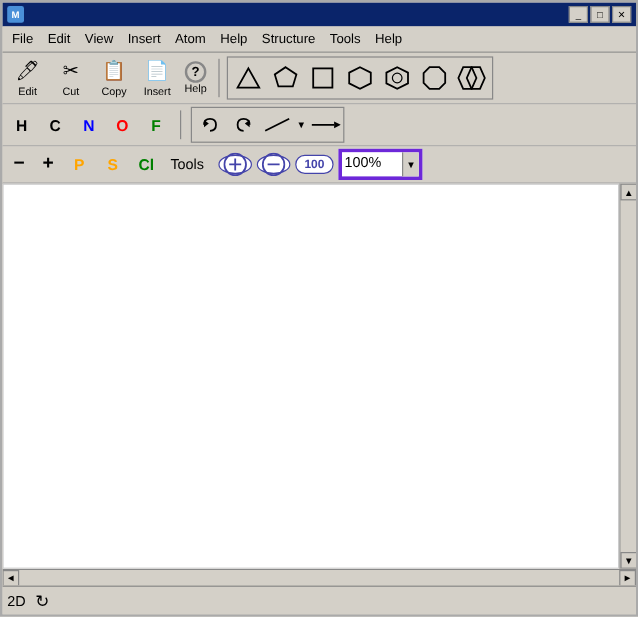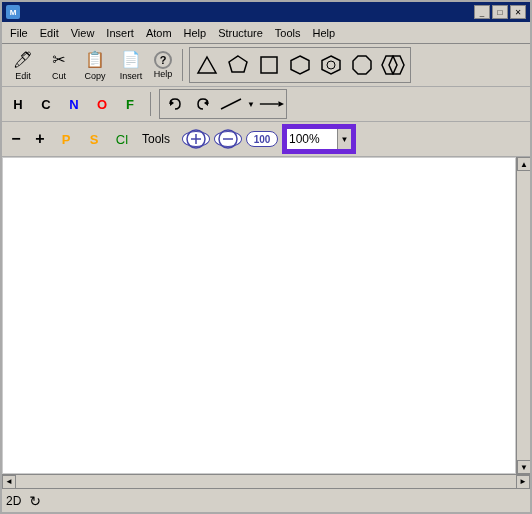--- a/index.html
+++ b/index.html
@@ -155,22 +155,22 @@
       justify-content: center;
       font-size: 11px;
       font-weight: bold;
       color: #4444aa;
       cursor: pointer;
       background: white;
     }
 
     .zoom-select-container {
       display: flex;
-      align-items: center;
-      border: 5px solid #6d28d9;
+      align-items: flex-start;
+      border: 3px solid #6d28d9;
       background: white;
     }
     .zoom-input {
       width: 50px;
       border: none;
       outline: none;
       font-size: 12px;
       padding: 1px 2px;
       background: white;
     }
@@ -405,21 +405,21 @@
   </div>
 
   <div id="toolbar3" style="display:flex;align-items:center;padding:2px 4px;background:#d4d0c8;border-bottom:1px solid #aaa;gap:4px;">
 
     <div class="zoom-btn" style="border:none;background:transparent;font-size:16px;font-weight:bold;">−</div>
 
     <div class="zoom-btn" style="border:none;background:transparent;font-size:16px;font-weight:bold;">+</div>
 
     <div class="atom-btn" style="color:orange;font-size:13px;font-weight:bold;">P</div>
     <div class="atom-btn" style="color:orange;font-size:13px;font-weight:bold;">S</div>
-    <div class="atom-btn" style="color:green;font-size:13px;font-weight:normal;">Cl</div>
+    <div class="atom-btn" style="color:green;font-size:13px;font-weight:bold;">Cl</div>
 
     <span class="more-label">Tools</span>
 
     <div class="periodic-btn" style="margin-left:4px;">
       <svg width="20" height="20" viewBox="0 0 20 20">
         <circle cx="10" cy="10" r="9" fill="none" stroke="#4444aa" stroke-width="1.5"></circle>
         <line x1="10" y1="5" x2="10" y2="15" stroke="#4444aa" stroke-width="1.5"></line>
         <line x1="5" y1="10" x2="15" y2="10" stroke="#4444aa" stroke-width="1.5"></line>
       </svg>
     </div>

